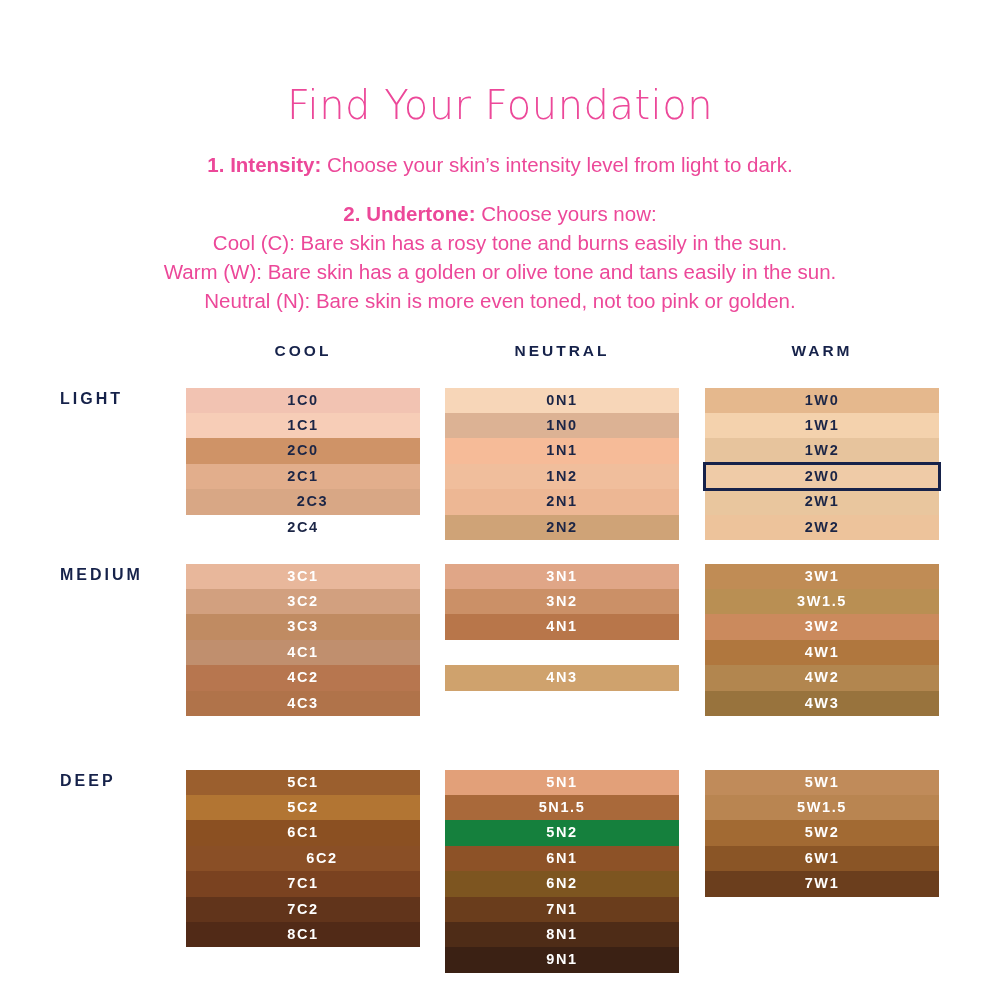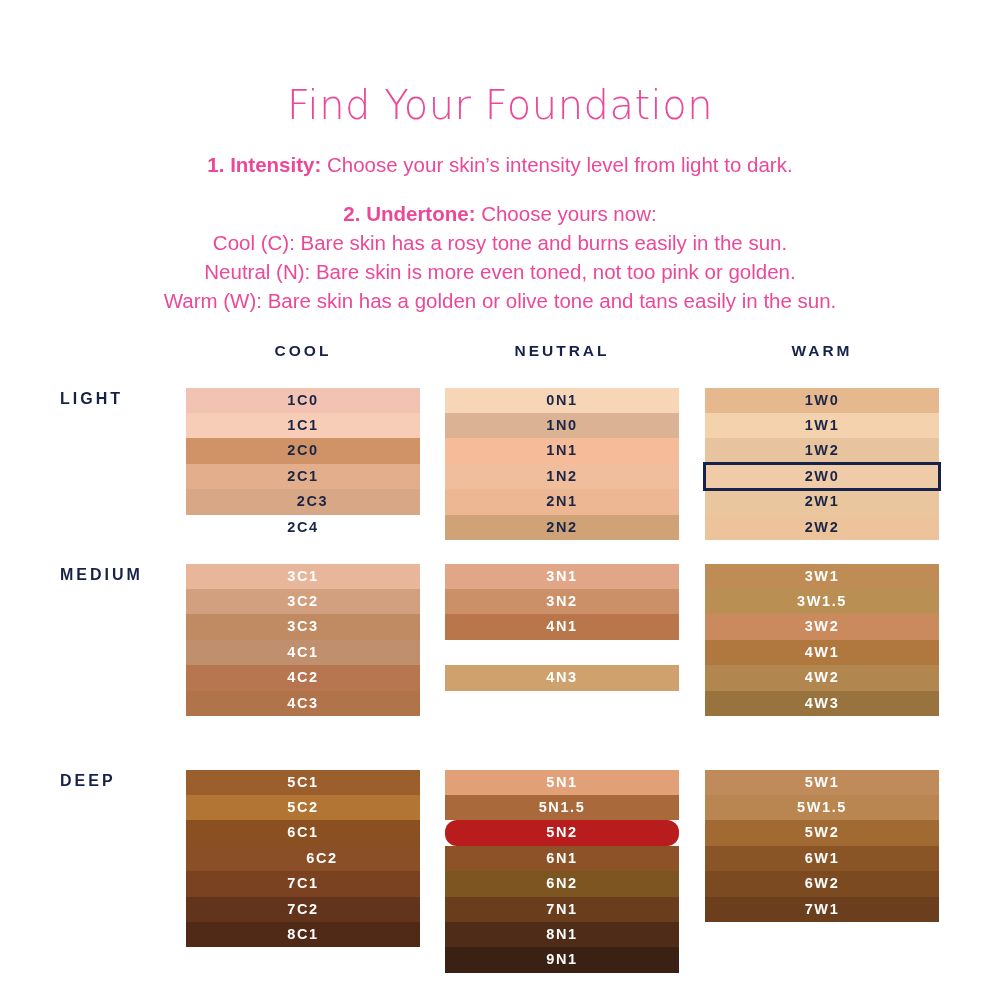--- a/index.html
+++ b/index.html
@@ -94,22 +94,22 @@
   <div class="title">Find Your Foundation</div>
 
   <div class="instructions">
     <div class="line spaced">
       <b>1. Intensity:</b><span> Choose your skin’s intensity level from light to dark.</span>
     </div>
     <div class="line spaced">
       <b>2. Undertone:</b><span> Choose yours now:</span>
     </div>
     <div class="line">Cool (C): Bare skin has a rosy tone and burns easily in the sun.</div>
+    <div class="line">Warm (W): Bare skin has a golden or olive tone and tans easily in the sun.</div>
     <div class="line">Neutral (N): Bare skin is more even toned, not too pink or golden.</div>
-    <div class="line">Warm (W): Bare skin has a golden or olive tone and tans easily in the sun.</div>
   </div>
 
   <div class="grid" id="grid">
       <div class="col-header" style="left: 186px; width: 234px; top: 0px;">COOL</div>
       <div class="col-header" style="left: 445px; width: 234px; top: 0px;">NEUTRAL</div>
       <div class="col-header" style="left: 705px; width: 234px; top: 0px;">WARM</div>
       <div class="row-label" style="left: 60px; top: 48px;">LIGHT</div>
       <div class="row-label" style="left: 60px; top: 224px;">MEDIUM</div>
       <div class="row-label" style="left: 60px; top: 430px;">DEEP</div>
       <div class="stack" style="left: 186px; top: 46px;">
@@ -165,29 +165,28 @@
         <div class="swatch light-text" style="background: rgb(178, 117, 51);">5C2</div>
         <div class="swatch light-text" style="background: rgb(139, 80, 34);">6C1</div>
         <div class="swatch light-text" style="background: rgb(138, 79, 38); padding-left: 38px;">6C2</div>
         <div class="swatch light-text" style="background: rgb(122, 66, 32);">7C1</div>
         <div class="swatch light-text" style="background: rgb(97, 52, 27);">7C2</div>
         <div class="swatch light-text" style="background: rgb(81, 42, 23);">8C1</div>
       </div>
       <div class="stack" style="left: 445px; top: 428px;">
         <div class="swatch light-text" style="background: rgb(226, 160, 121);">5N1</div>
         <div class="swatch light-text" style="background: rgb(169, 105, 58);">5N1.5</div>
-        <div class="swatch light-text" style="background: #b91c1c; border-radius: 12px;">5N2</div>
+        <div class="swatch light-text" style="background: #15803d;">5N2</div>
         <div class="swatch light-text" style="background: rgb(141, 82, 39);">6N1</div>
         <div class="swatch light-text" style="background: rgb(125, 85, 32);">6N2</div>
         <div class="swatch light-text" style="background: rgb(106, 61, 28);">7N1</div>
         <div class="swatch light-text" style="background: rgb(78, 44, 23);">8N1</div>
         <div class="swatch light-text" style="background: rgb(59, 33, 20);">9N1</div>
       </div>
       <div class="stack" style="left: 705px; top: 428px;">
         <div class="swatch light-text" style="background: rgb(192, 139, 90);">5W1</div>
         <div class="swatch light-text" style="background: rgb(185, 133, 81);">5W1.5</div>
         <div class="swatch light-text" style="background: rgb(162, 106, 51);">5W2</div>
         <div class="swatch light-text" style="background: rgb(138, 85, 38);">6W1</div>
-        <div class="swatch light-text" style="background: rgb(124, 74, 33);">6W2</div>
         <div class="swatch light-text" style="background: rgb(107, 62, 29);">7W1</div>
       </div>
     </div>
 </div>
 
 </body></html>

